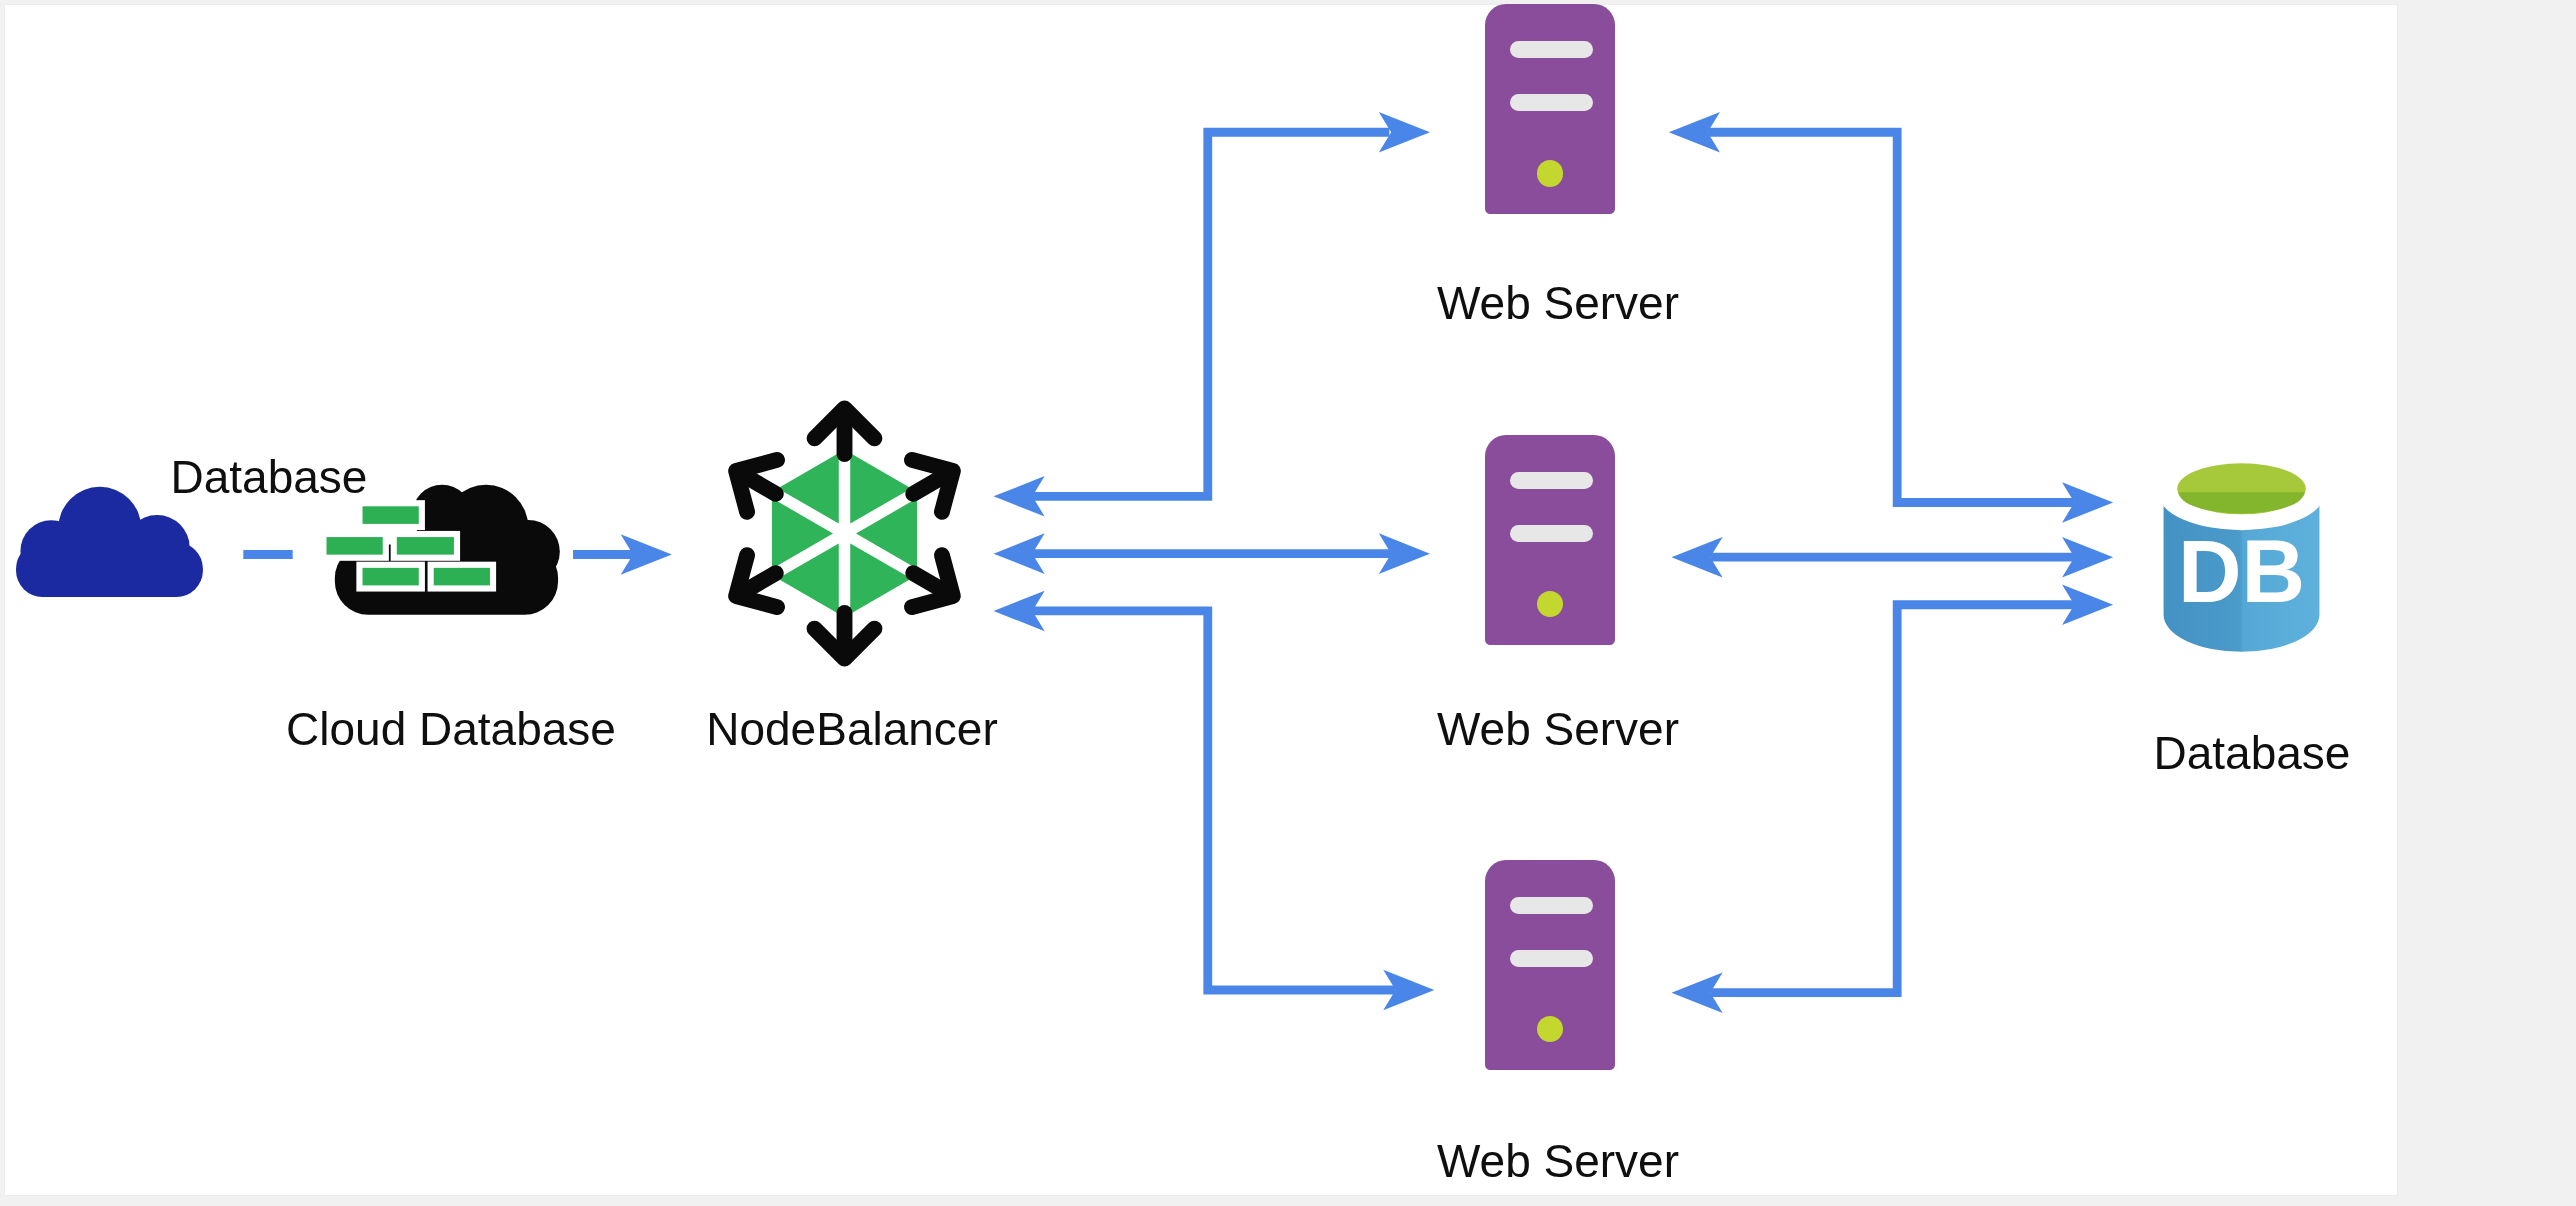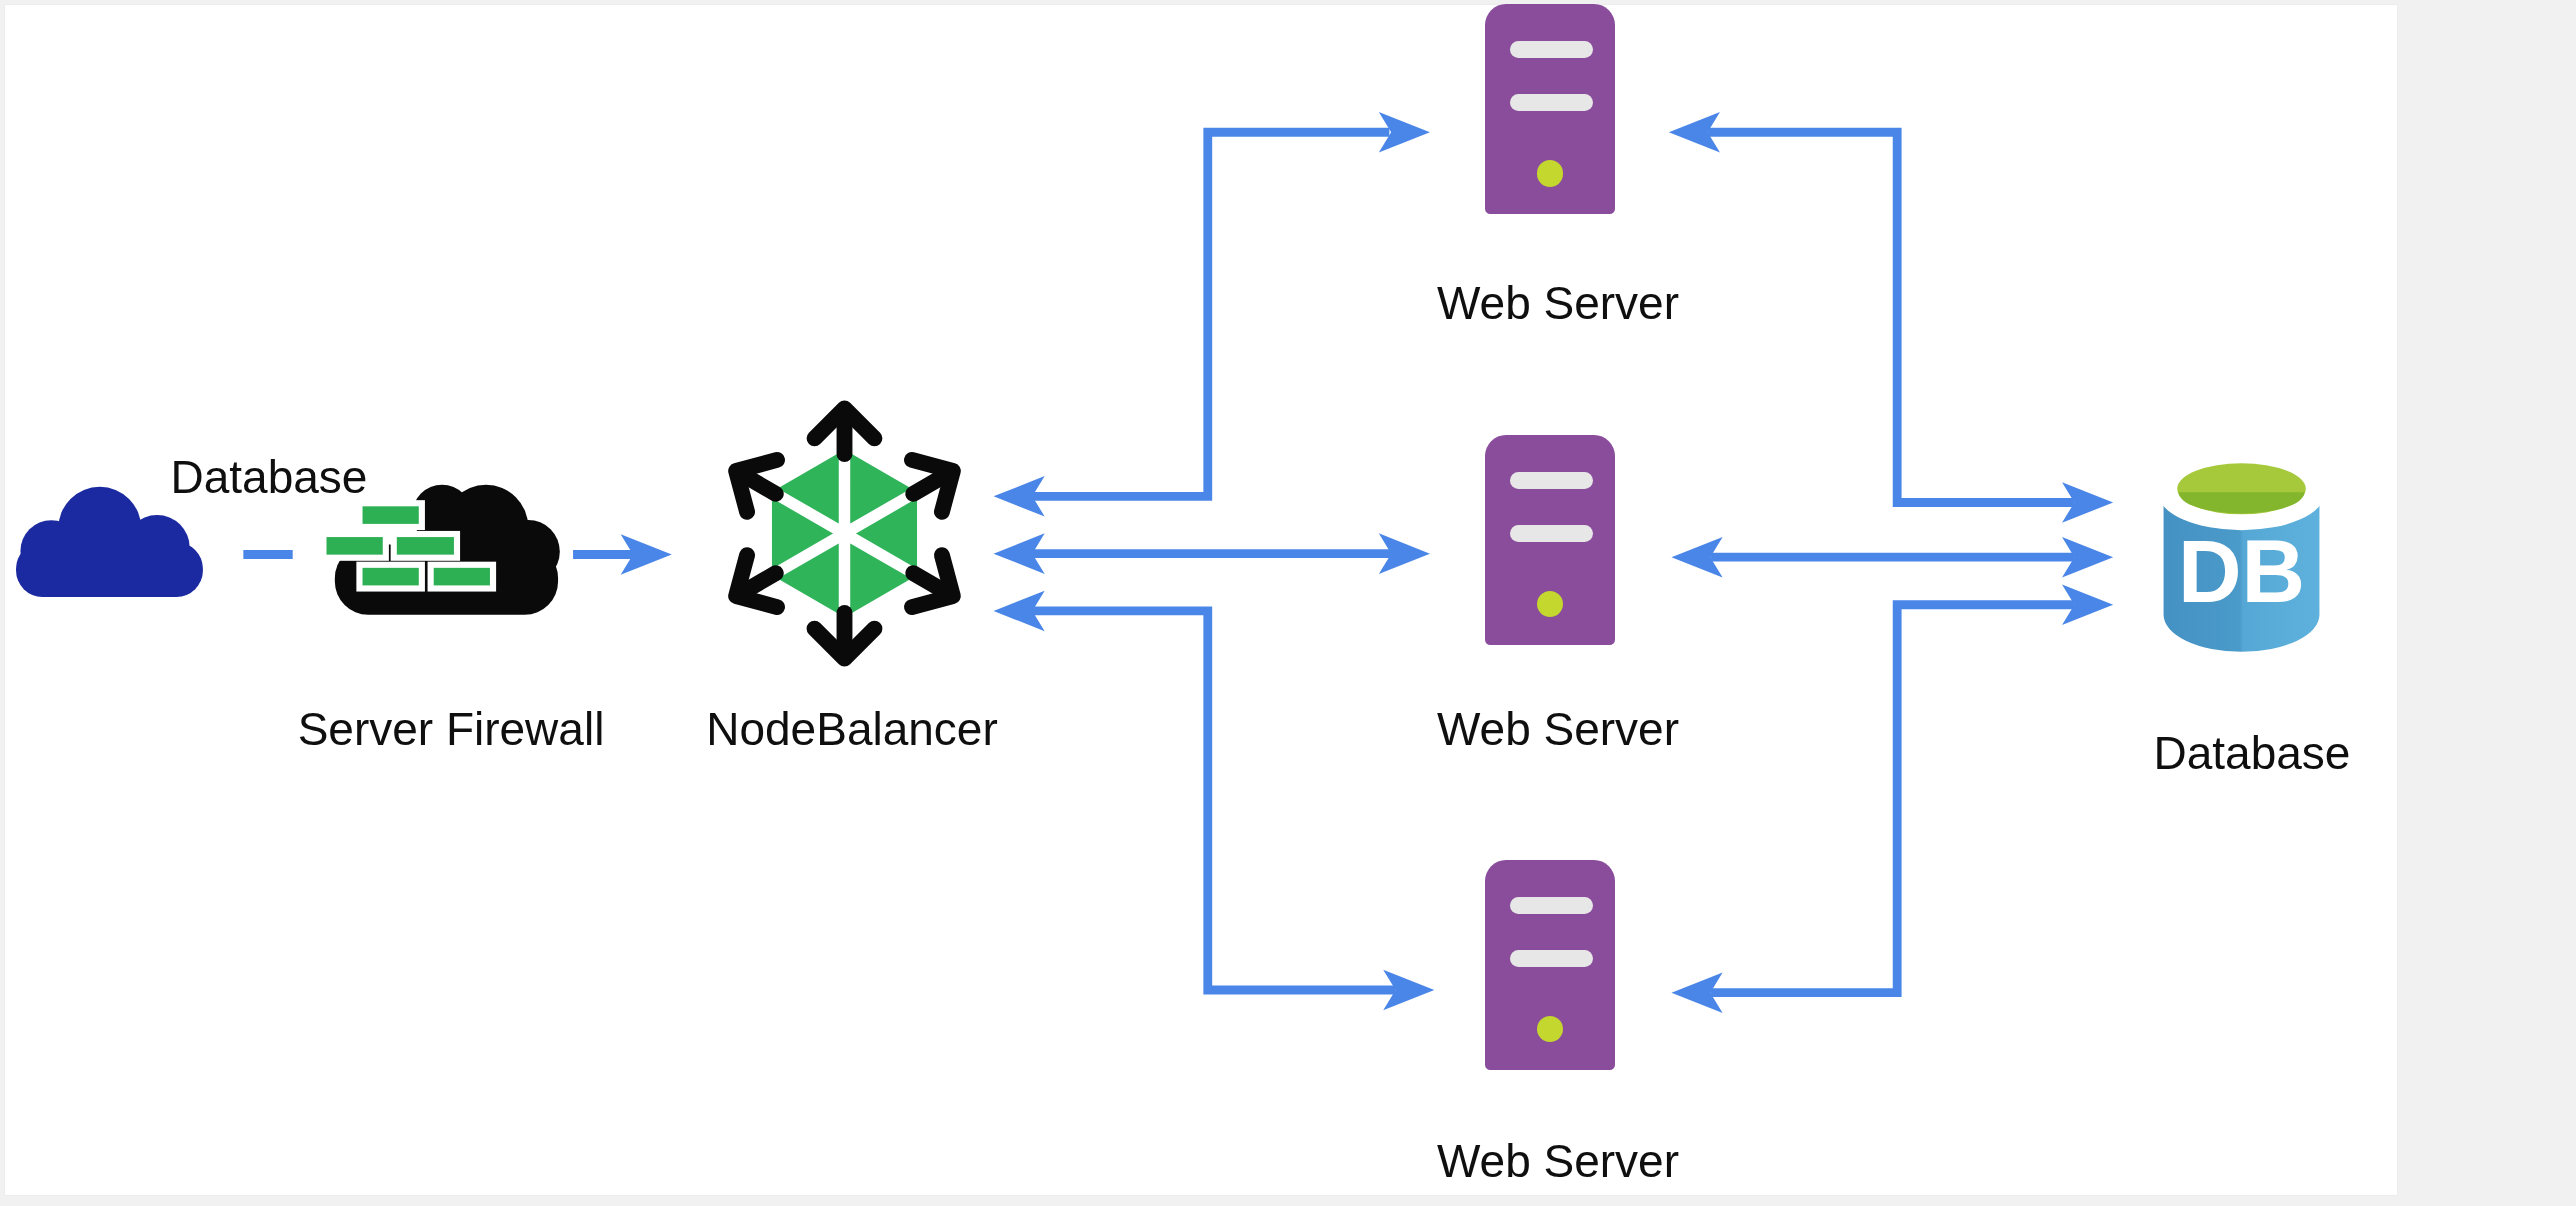--- a/index.html
+++ b/index.html
@@ -126,21 +126,21 @@
     <rect x="20" y="78" width="254" height="80" rx="38"></rect>
   </g>
   <g>
     <rect class="brick" x="48" y="31" width="71" height="27"></rect>
     <rect class="brick" x="7" y="66" width="71" height="27"></rect>
     <rect class="brick" x="87" y="66" width="72" height="27"></rect>
     <rect class="brick" x="48" y="101" width="71" height="27"></rect>
     <rect class="brick" x="129" y="101" width="71" height="27"></rect>
   </g>
 </svg>
-<div class="node-label" style="left:451px;top:698px;">Server Firewall</div>
+<div class="node-label" style="left:451px;top:698px;">Cloud Database</div>
 
 <svg class="abs" style="left:707px;top:396px;" width="275" height="275" viewBox="-156 -156 312 312" xmlns="http://www.w3.org/2000/svg">
   <defs>
     <g id="nbA">
       <path d="M0 -90 L0 -134"></path>
       <path d="M-34 -108 L0 -142 L34 -108"></path>
     </g>
   </defs>
   <polygon class="nb-hex" points="0,-95 82.3,-47.5 82.3,47.5 0,95 -82.3,47.5 -82.3,-47.5"></polygon>
   <path class="nb-spokes" d="M0 0 L0 -95 M0 0 L82.3 -47.5 M0 0 L82.3 47.5 M0 0 L0 95 M0 0 L-82.3 47.5 M0 0 L-82.3 -47.5"></path>

